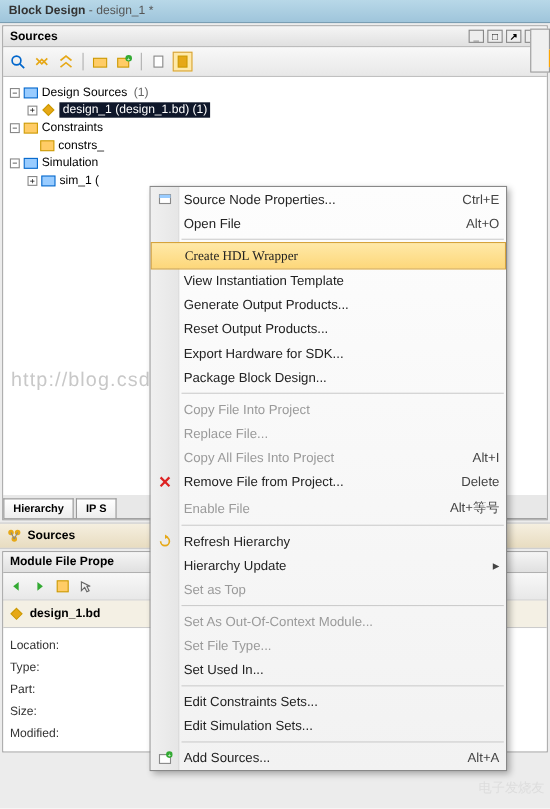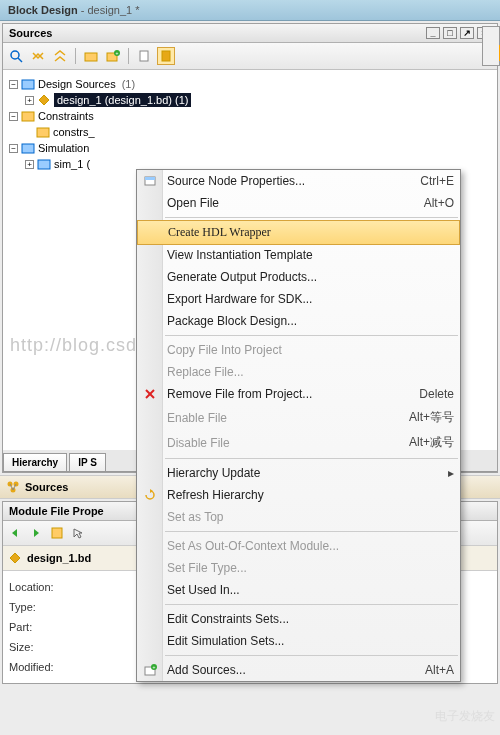--- a/index.html
+++ b/index.html
@@ -352,63 +352,66 @@
     <div class="cm-item highlight">
       <span>Create HDL Wrapper</span>
     </div>
     <div class="cm-item">
       <span>View Instantiation Template</span>
     </div>
     <div class="cm-item">
       <span>Generate Output Products...</span>
     </div>
     <div class="cm-item">
+      <span>Reset Output Products...</span>
+    </div>
+    <div class="cm-item">
       <span>Export Hardware for SDK...</span>
     </div>
     <div class="cm-item">
       <span>Package Block Design...</span>
     </div>
     <div class="cm-sep"></div>
     <div class="cm-item disabled">
       <span>Copy File Into Project</span>
     </div>
     <div class="cm-item disabled">
       <span>Replace File...</span>
+    </div>
+    <div class="cm-item disabled">
+      <span>Copy All Files Into Project</span>
+      <span class="shortcut">Alt+I</span>
     </div>
     <div class="cm-item">
       <span class="cm-icon">
         <svg width="14" height="14">
           <line x1="3" y1="3" x2="11" y2="11" stroke="#d22" stroke-width="2"></line>
           <line x1="11" y1="3" x2="3" y2="11" stroke="#d22" stroke-width="2"></line>
         </svg>
       </span>
       <span>Remove File from Project...</span>
       <span class="shortcut">Delete</span>
     </div>
     <div class="cm-item disabled">
       <span>Enable File</span>
       <span class="shortcut">Alt+等号</span>
     </div>
-    <div class="cm-item disabled">
-      <span>Disable File</span>
-      <span class="shortcut">Alt+减号</span>
-    </div>
-    <div class="cm-sep"></div>
+    <div class="cm-sep"></div>
+    <div class="cm-item">
+      <span class="cm-icon">
+        <svg width="14" height="14">
+          <path d="M7 3 A4 4 0 1 1 3 7" fill="none" stroke="#e6a817" stroke-width="1.5"></path>
+          <path d="M7 1 L7 5 L10 3 Z" fill="#e6a817"></path>
+        </svg>
+      </span>
+      <span>Refresh Hierarchy</span>
+    </div>
     <div class="cm-item">
       <span>Hierarchy Update</span>
       <span class="shortcut">▸</span>
-    </div>
-    <div class="cm-item">
-      <span class="cm-icon">
-        <svg width="14" height="14">
-          <path d="M7 3 A4 4 0 1 1 3 7" fill="none" stroke="#e6a817" stroke-width="1.5"></path>
-          <path d="M7 1 L7 5 L10 3 Z" fill="#e6a817"></path>
-        </svg>
-      </span>
-      <span>Refresh Hierarchy</span>
     </div>
     <div class="cm-item disabled">
       <span>Set as Top</span>
     </div>
     <div class="cm-sep"></div>
     <div class="cm-item disabled">
       <span>Set As Out-Of-Context Module...</span>
     </div>
     <div class="cm-item disabled">
       <span>Set File Type...</span>

